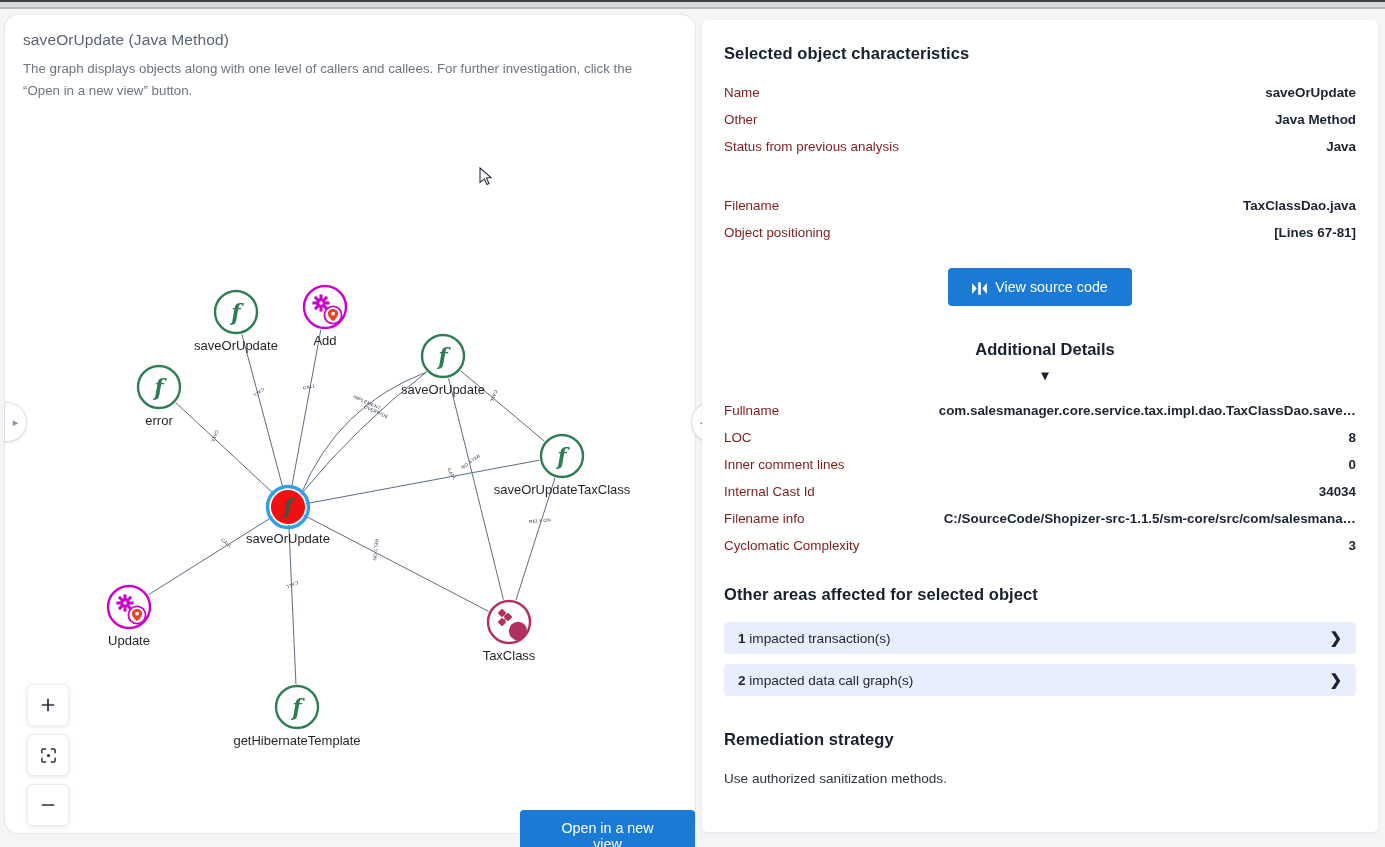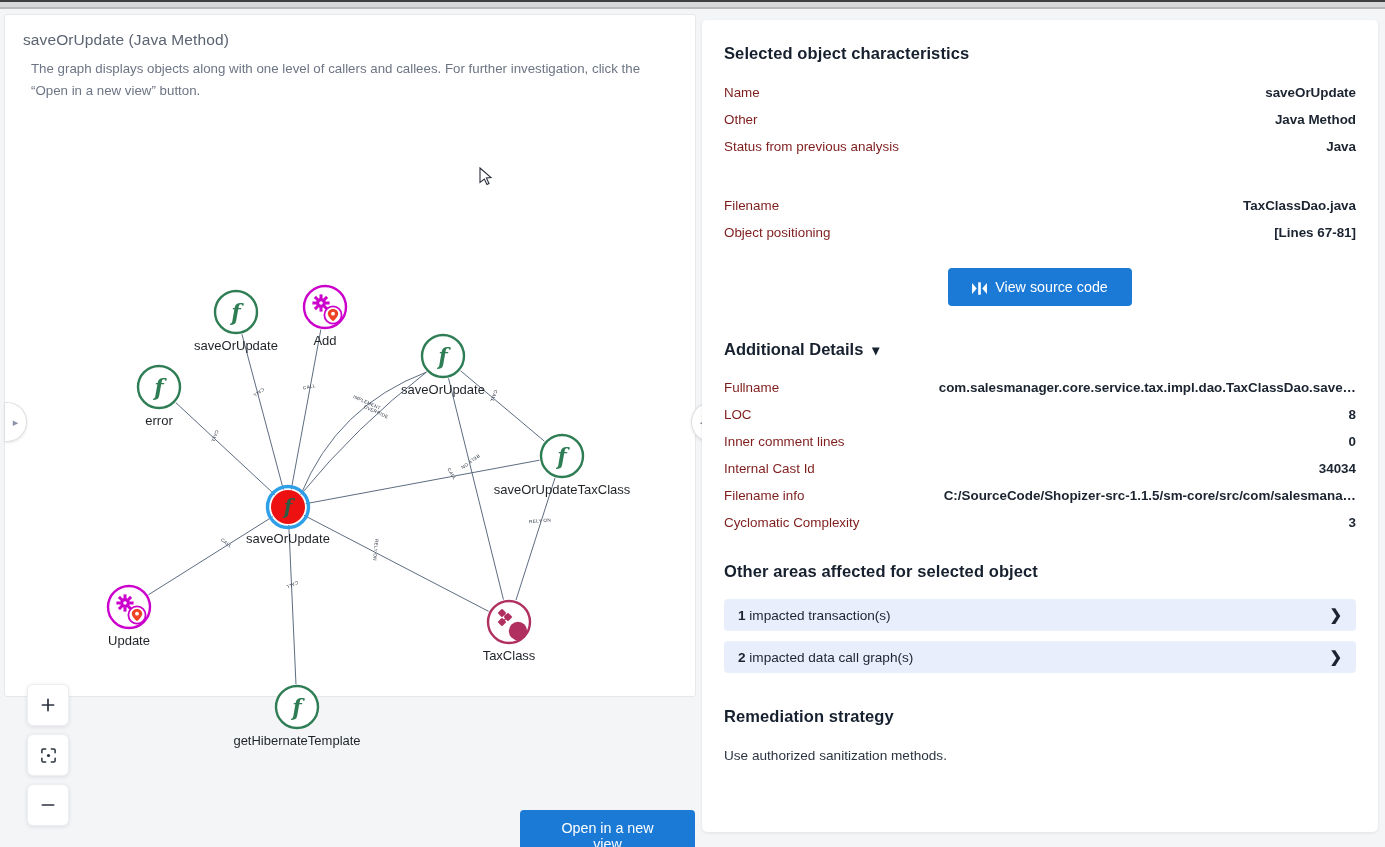--- a/index.html
+++ b/index.html
@@ -14,33 +14,33 @@
 
   
   .top-band {
     position: absolute; left: 0; top: 0; width: 1385px; height: 10px;
     background: linear-gradient(#3c4043 0 2px, #d7d8da 2px 7px, #b8b9bb 7px 9px, #f4f5f7 9px 10px);
   }
 
   
   .graph-card {
     position: absolute; left: 4px; top: 14px;
-    width: 692px; height: 683px;
+    width: 692px; height: 820px;
     background: #ffffff;
     border: 1px solid #e6e8eb;
-    border-radius: 3px;
+    border-radius: 14px;
   }
   .graph-header { padding: 16px 18px 0 18px; }
   .graph-title {
     font-size: 15.5px; color: #5b6472; letter-spacing: .1px;
     margin: 0 0 9px 0; font-weight: 400;
   }
   .graph-desc {
     font-size: 13.3px; color: #6d7584; line-height: 1.62;
-    margin: 8px; max-width: 648px;
+    margin: 0; max-width: 648px;
   }
 
   .canvas { position: absolute; left: 0; top: 92px; width: 690px; height: 726px; overflow: hidden; }
   .canvas svg { position: absolute; left: 0; top: 0; }
 
   
   .nlabel {
     position: absolute; font-size: 13px; color: #1f2328;
     white-space: nowrap; transform: translateX(-50%);
     font-family: "Liberation Sans", sans-serif;
@@ -102,21 +102,21 @@
   .view-src {
     background: #1b7ad6; color: #fff; border: none; border-radius: 4px;
     font-size: 14.3px; font-family: "Liberation Sans", sans-serif;
     padding: 11px 24px; cursor: pointer;
     display: inline-flex; align-items: flex-end; gap: 8px;
   }
 
   .addl-head {
     display: flex; align-items: center; gap: 9px;
     font-size: 16.5px; font-weight: bold; color: #16202e;
-    margin: 34px 0 21px 0; cursor: pointer;
+    margin: 34px 0 21px 10px; cursor: pointer; flex-direction: column;
   }
   .chev-d { color: #16202e; font-size: 14px; line-height: 1; }
 
   .affected-row {
     background: #e8eefb; border-radius: 4px;
     height: 32px; display: flex; align-items: center;
     padding: 0 14px; margin-bottom: 10px; cursor: pointer;
     font-size: 13.6px; color: #2a3murky;
   }
   .affected-row .lbl { color: #1b2430; font-size: 13.6px; }

